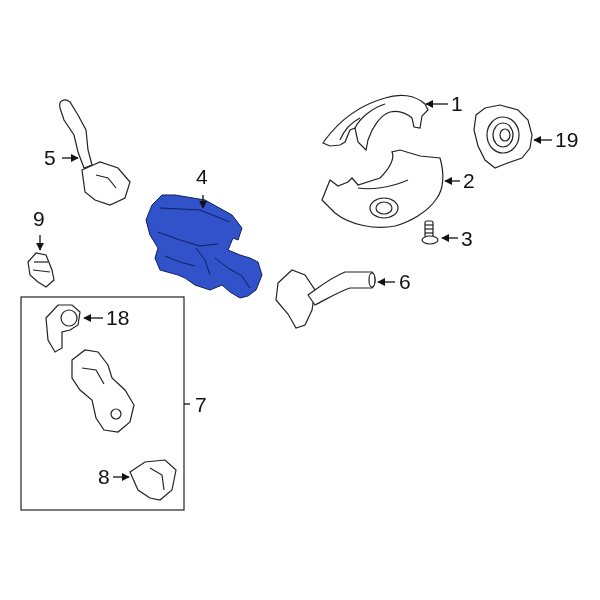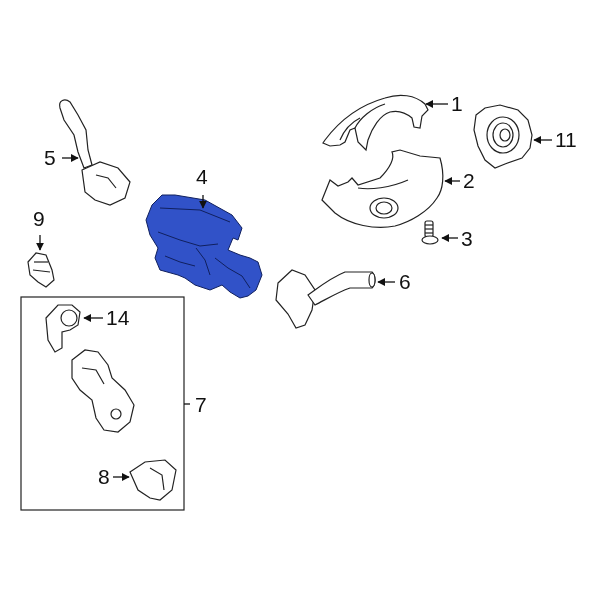--- a/index.html
+++ b/index.html
@@ -104,14 +104,14 @@
 
 <div class="callout" style="left:451px;top:93px;">1</div>
 <div class="callout" style="left:463px;top:170px;">2</div>
 <div class="callout" style="left:461px;top:228px;">3</div>
 <div class="callout" style="left:196px;top:166px;">4</div>
 <div class="callout" style="left:44px;top:147px;">5</div>
 <div class="callout" style="left:399px;top:271px;">6</div>
 <div class="callout" style="left:195px;top:394px;">7</div>
 <div class="callout" style="left:98px;top:466px;">8</div>
 <div class="callout" style="left:33px;top:208px;">9</div>
-<div class="callout" style="left:106px;top:307px;">14</div>
-<div class="callout" style="left:555px;top:129px;">11</div>
+<div class="callout" style="left:106px;top:307px;">18</div>
+<div class="callout" style="left:555px;top:129px;">19</div>
 
 </body></html>

